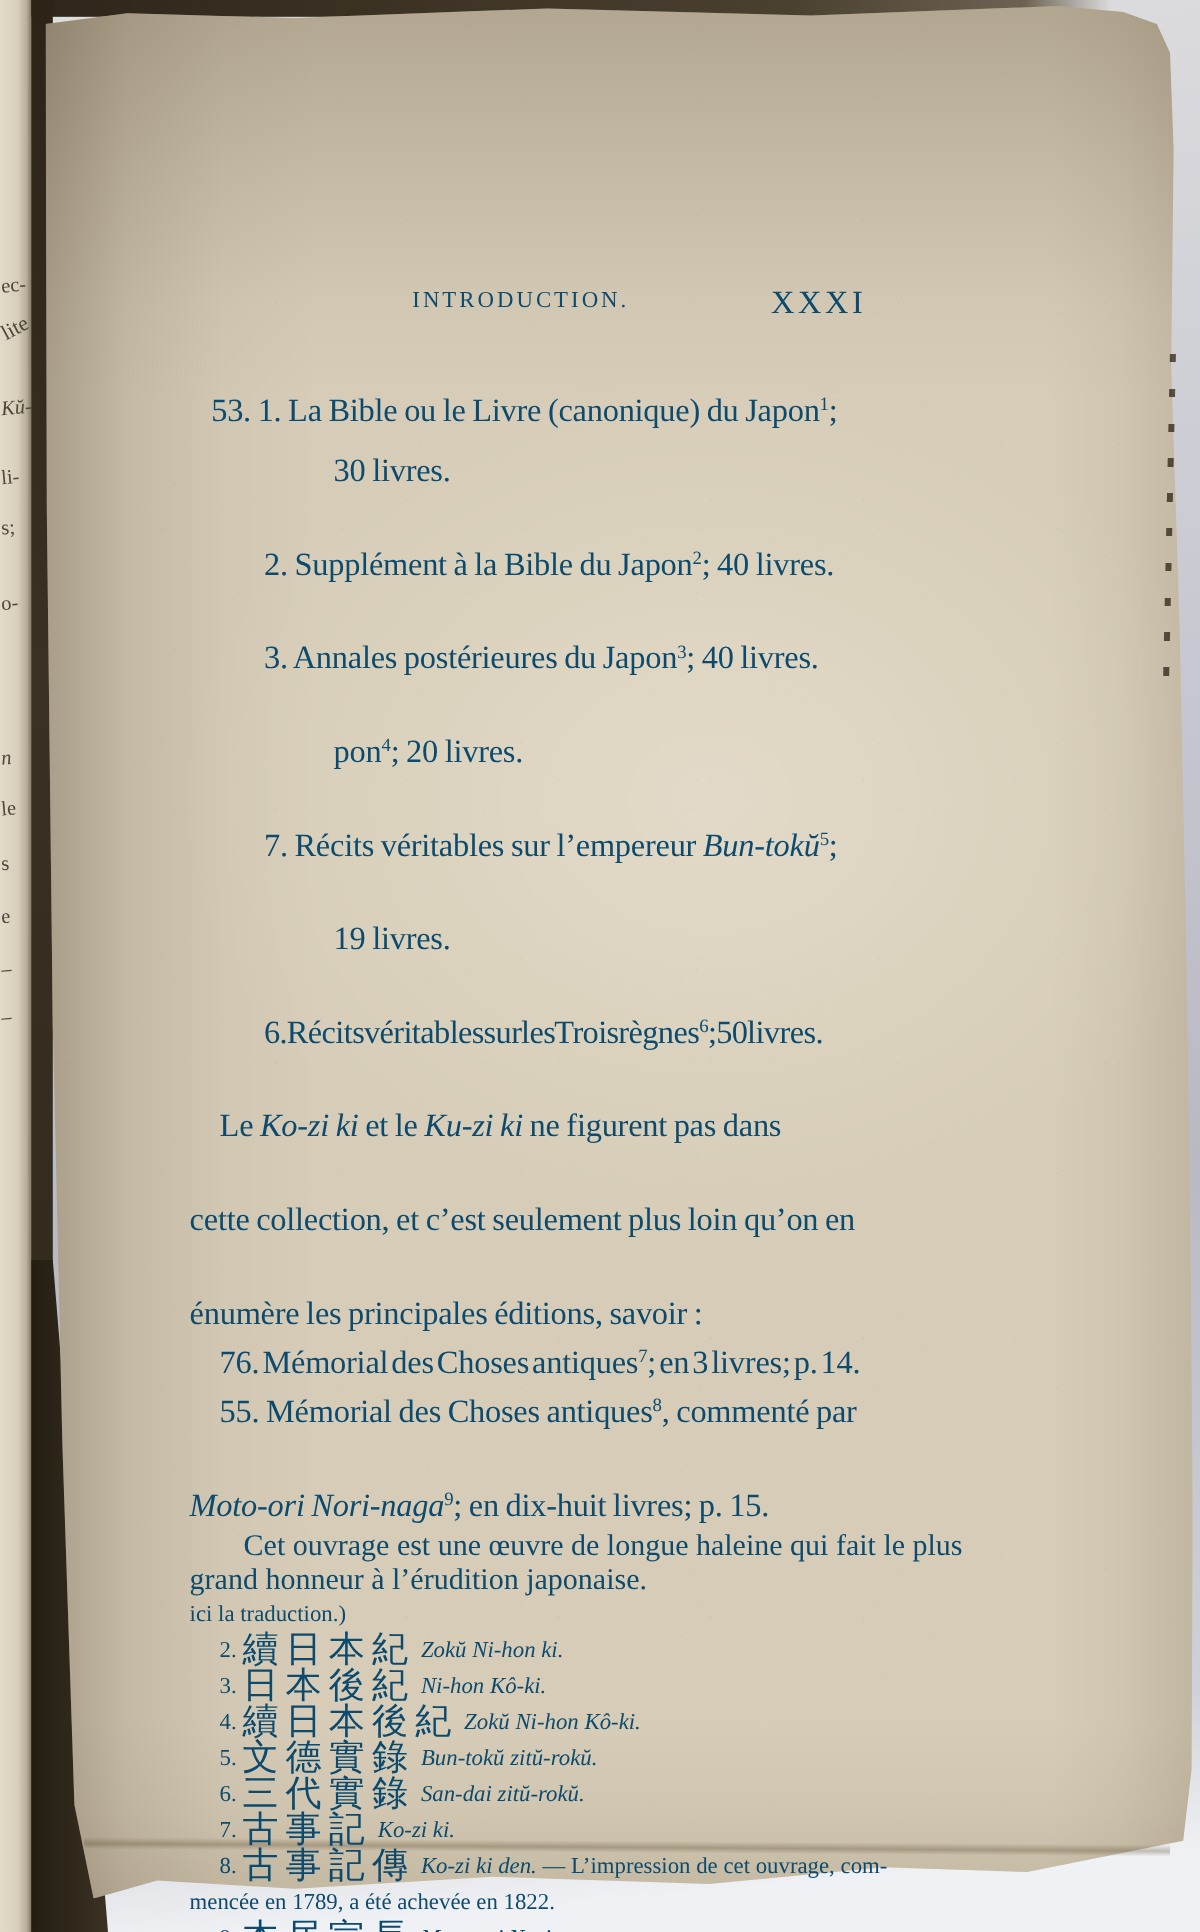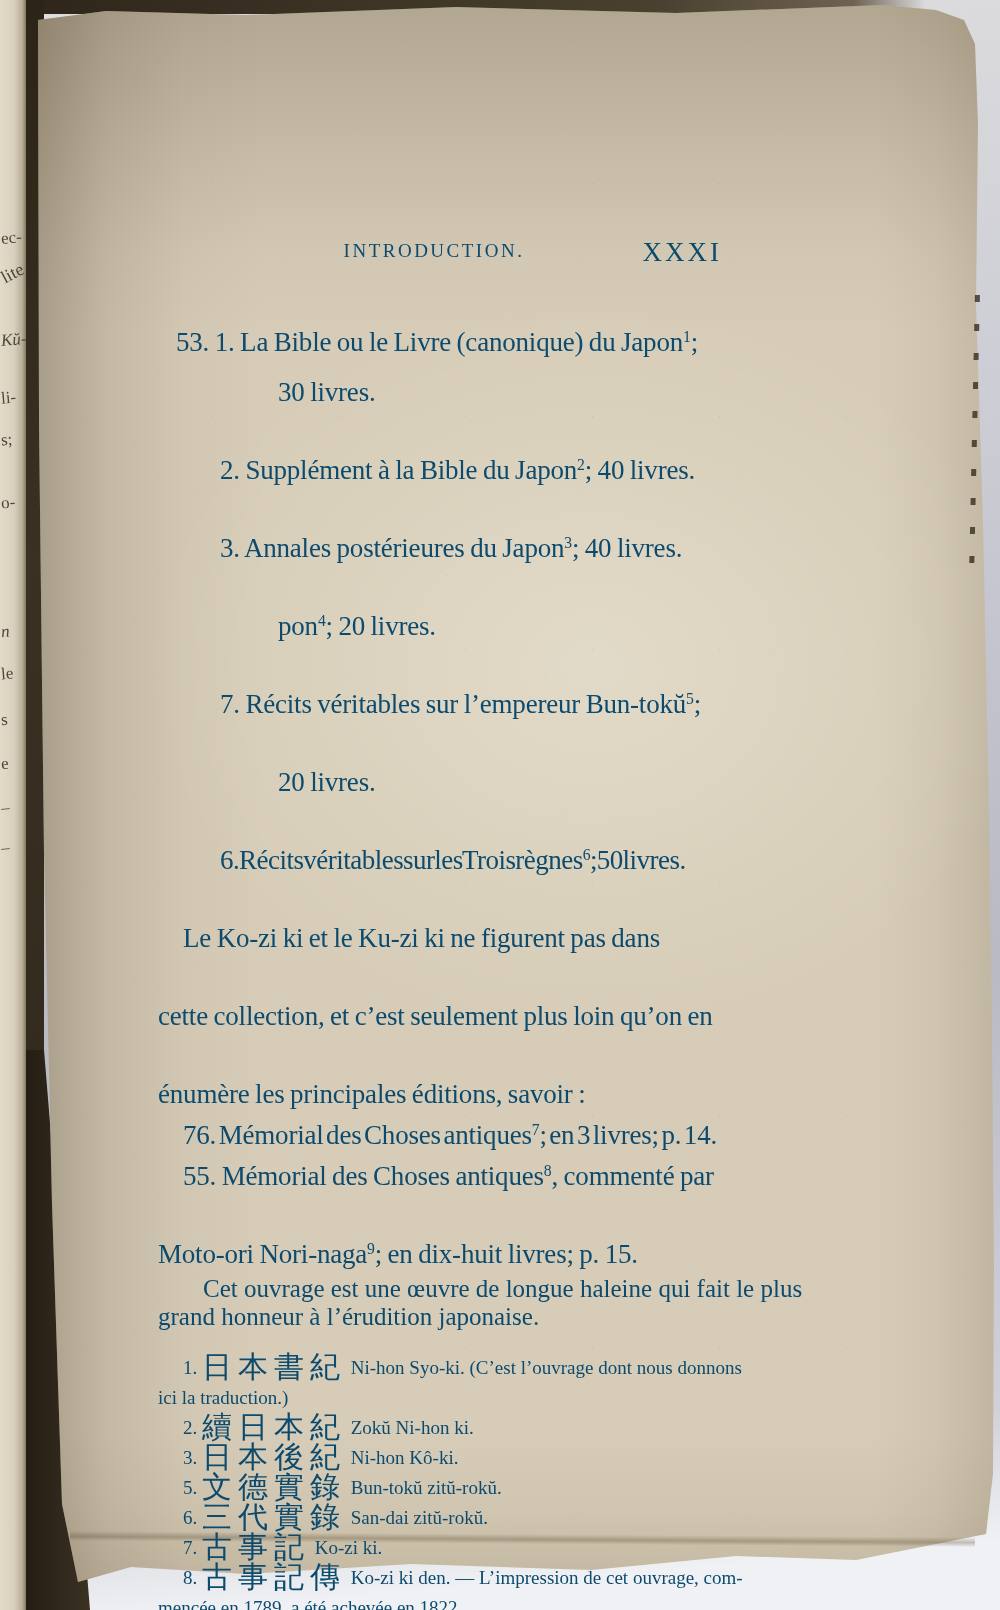--- a/index.html
+++ b/index.html
@@ -110,21 +110,21 @@
   .cont{padding-left:120px}
   .ind-para{padding-left:25px}
   .ind-sm{padding-left:45px}
   .ind-fn{padding-left:25px}
   .tight{word-spacing:-4px;}
   .tighter{word-spacing:-6.5px;letter-spacing:-0.5px;}
   .mt18{margin-top:12px}
   .mt3{margin-top:3px}
   .sm-first{margin-top:2px}
   .fn-first{margin-top:22px}
-  .seg-i{}
+  .seg-i{font-style:italic;}
   .seg-cjk{
     font-size:30px;letter-spacing:6px;line-height:0;vertical-align:-3px;
     font-family:"DejaVu Serif","Liberation Serif",serif;
   }
   .seg-sup{font-size:58%;line-height:0;position:relative;top:-0.55em;vertical-align:baseline;}
 </style>
 </head>
 <body>
 
 <div class="top-shadow"></div>
@@ -148,34 +148,34 @@
     <span class="running-title">INTRODUCTION.</span>
     <span class="running-folio">XXXI</span>
   </div>
   <div class="text-col">
       <div class="line b ind1"><span class="seg-n">53. 1. La Bible ou le Livre (canonique) du Japon</span><sup class="seg-sup">1</sup><span class="seg-n">;</span></div>
       <div class="line b cont mt18"><span class="seg-n">30 livres.</span></div>
       <div class="line b ind2"><span class="seg-n">2. Supplément à la Bible du Japon</span><sup class="seg-sup">2</sup><span class="seg-n">; 40 livres.</span></div>
       <div class="line b ind2"><span class="seg-n">3. Annales postérieures du Japon</span><sup class="seg-sup">3</sup><span class="seg-n">; 40 livres.</span></div>
       <div class="line b cont"><span class="seg-n">pon</span><sup class="seg-sup">4</sup><span class="seg-n">; 20 livres.</span></div>
       <div class="line b ind2"><span class="seg-n">7. Récits véritables sur l’empereur </span><span class="seg-i">Bun-tokŭ</span><sup class="seg-sup">5</sup><span class="seg-n">;</span></div>
-      <div class="line b cont"><span class="seg-n">20 livres.</span></div>
+      <div class="line b cont"><span class="seg-n">19 livres.</span></div>
       <div class="line b ind2 tighter"><span class="seg-n">6. Récits véritables sur les Trois règnes</span><sup class="seg-sup">6</sup><span class="seg-n">; 50 livres.</span></div>
       <div class="line b ind-para"><span class="seg-n">Le </span><span class="seg-i">Ko-zi ki</span><span class="seg-n"> et le </span><span class="seg-i">Ku-zi ki</span><span class="seg-n"> ne figurent pas dans</span></div>
       <div class="line b"><span class="seg-n">cette collection, et c’est seulement plus loin qu’on en</span></div>
       <div class="line b"><span class="seg-n">énumère les principales éditions, savoir :</span></div>
       <div class="line b ind-para tight mt3"><span class="seg-n">76. Mémorial des Choses antiques</span><sup class="seg-sup">7</sup><span class="seg-n">; en 3 livres; p. 14.</span></div>
       <div class="line b ind-para mt3"><span class="seg-n">55. Mémorial des Choses antiques</span><sup class="seg-sup">8</sup><span class="seg-n">, commenté par</span></div>
       <div class="line b"><span class="seg-i">Moto-ori Nori-naga</span><sup class="seg-sup">9</sup><span class="seg-n">; en dix-huit livres; p. 15.</span></div>
       <div class="line sm ind-sm sm-first"><span class="seg-n">Cet ouvrage est une œuvre de longue haleine qui fait le plus</span></div>
       <div class="line sm"><span class="seg-n">grand honneur à l’érudition japonaise.</span></div>
-      <div class="line fn fn-first ind-fn"><span class="seg-n">1. </span><span class="seg-cjk">日本書紀</span><span class="seg-n"> </span><span class="seg-i">Ni-hon Syo-ki.</span><span class="seg-n"> (C’est l’ouvrage dont nous donnons</span></div>
       <div class="line fn"><span class="seg-n">ici la traduction.)</span></div>
       <div class="line fn ind-fn"><span class="seg-n">2. </span><span class="seg-cjk">續日本紀</span><span class="seg-n"> </span><span class="seg-i">Zokŭ Ni-hon ki.</span></div>
       <div class="line fn ind-fn"><span class="seg-n">3. </span><span class="seg-cjk">日本後紀</span><span class="seg-n"> </span><span class="seg-i">Ni-hon Kô-ki.</span></div>
+      <div class="line fn ind-fn"><span class="seg-n">4. </span><span class="seg-cjk">續日本後紀</span><span class="seg-n"> </span><span class="seg-i">Zokŭ Ni-hon Kô-ki.</span></div>
       <div class="line fn ind-fn"><span class="seg-n">5. </span><span class="seg-cjk">文德實錄</span><span class="seg-n"> </span><span class="seg-i">Bun-tokŭ zitŭ-rokŭ.</span></div>
       <div class="line fn ind-fn"><span class="seg-n">6. </span><span class="seg-cjk">三代實錄</span><span class="seg-n"> </span><span class="seg-i">San-dai zitŭ-rokŭ.</span></div>
       <div class="line fn ind-fn"><span class="seg-n">7. </span><span class="seg-cjk">古事記</span><span class="seg-n"> </span><span class="seg-i">Ko-zi ki.</span></div>
       <div class="line fn ind-fn"><span class="seg-n">8. </span><span class="seg-cjk">古事記傳</span><span class="seg-n"> </span><span class="seg-i">Ko-zi ki den.</span><span class="seg-n"> — L’impression de cet ouvrage, com-</span></div>
       <div class="line fn"><span class="seg-n">mencée en 1789, a été achevée en 1822.</span></div>
       <div class="line fn ind-fn"><span class="seg-n">9. </span><span class="seg-cjk">本居宣長</span><span class="seg-n"> </span><span class="seg-i">Moto-ori Nori-naga.</span></div>
     </div>
 </div>
 
 </body></html>

